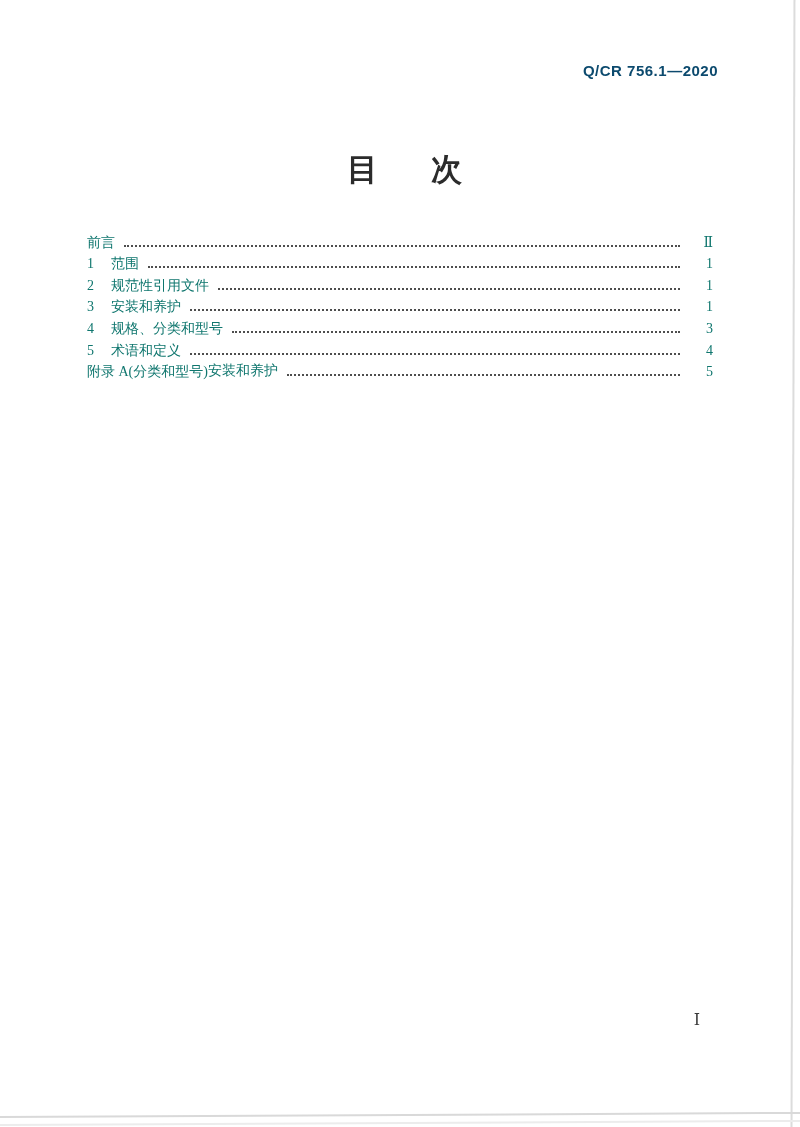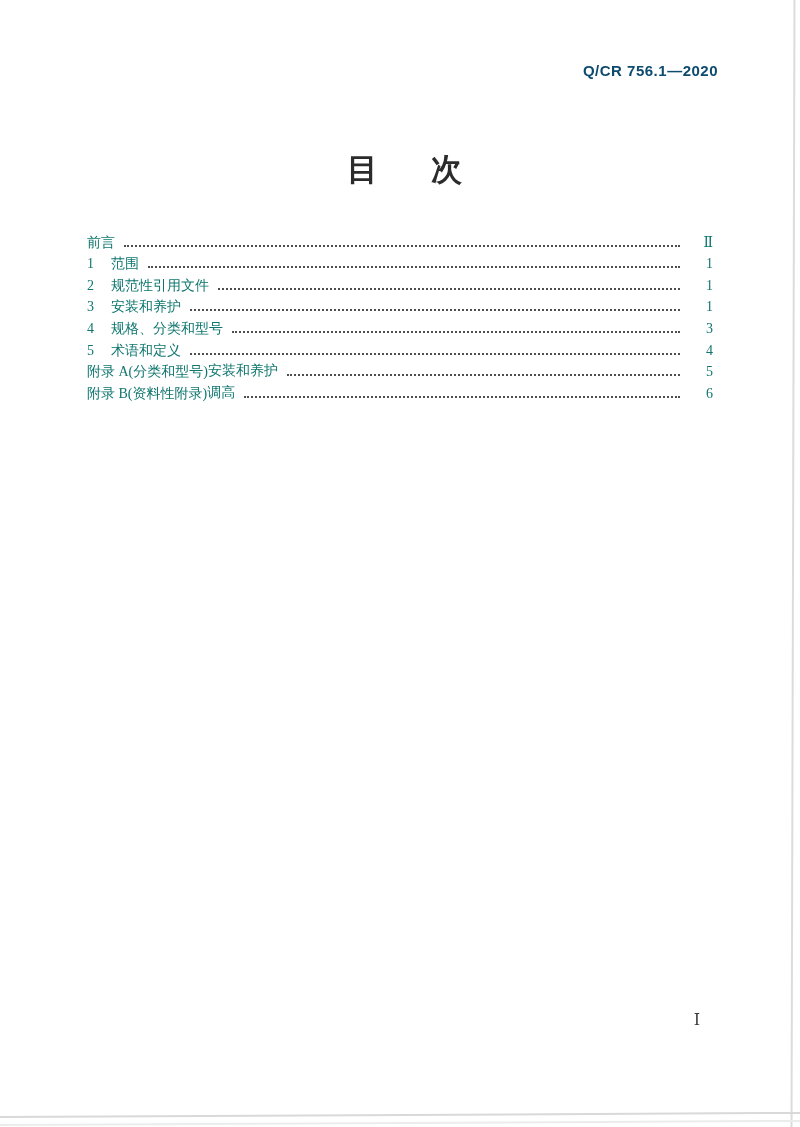--- a/index.html
+++ b/index.html
@@ -159,23 +159,17 @@
         <span class="toc-label">术语和定义</span>
         <span class="toc-leader"></span>
         <span class="toc-page">4</span>
       </div>
       <div class="toc-row">
         <span class="toc-label">附录 A(分类和型号)</span>
         <span class="toc-sub">安装和养护</span>
         <span class="toc-leader"></span>
         <span class="toc-page">5</span>
       </div>
-      <div class="toc-row">
-        <span class="toc-label">附录 B(资料性附录)</span>
-        <span class="toc-sub">调高</span>
-        <span class="toc-leader"></span>
-        <span class="toc-page">6</span>
-      </div>
     </div>
 
   <div class="doc-footer-page">Ⅰ</div>
 
 </div>
 
 </body></html>

